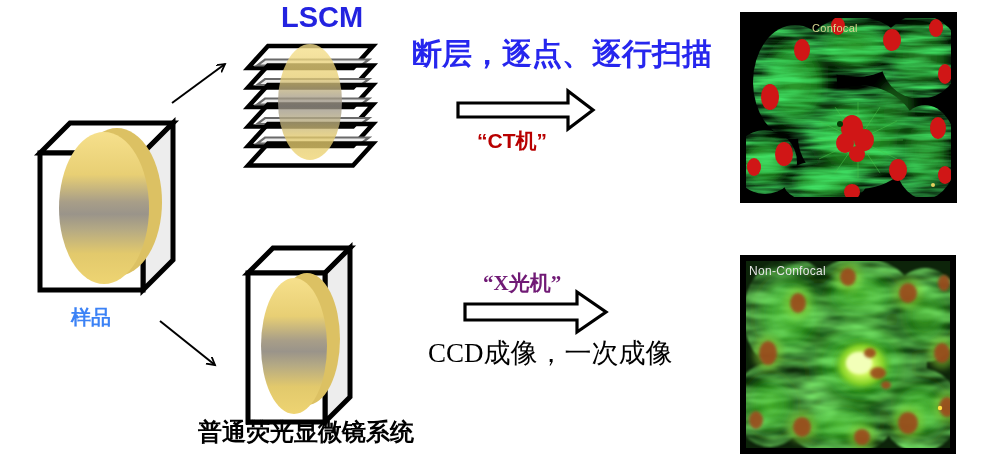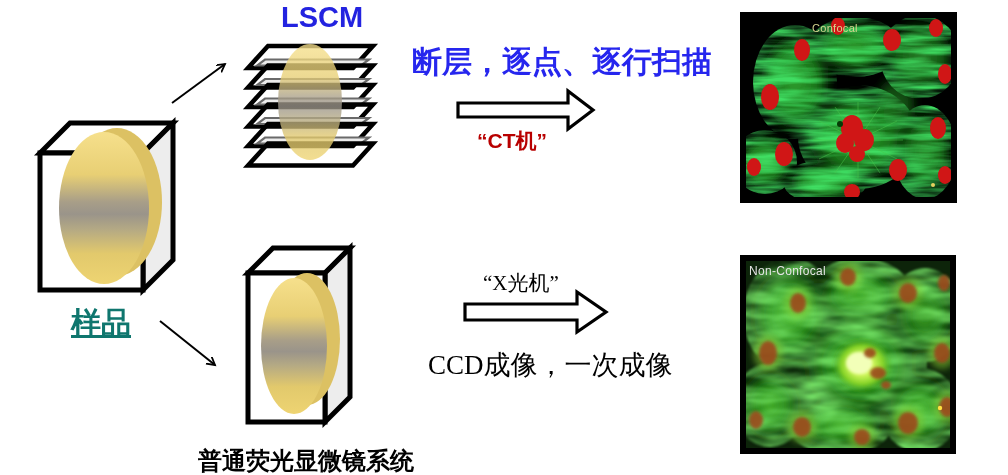--- a/index.html
+++ b/index.html
@@ -1,29 +1,29 @@
 <!DOCTYPE html>
 <html><head>
 <meta charset="utf-8">
 <style>
   html,body{margin:0;padding:0;background:#fff;}
   .canvas{position:relative;width:1008px;height:475px;background:#ffffff;overflow:hidden;
           font-family:"Liberation Sans","DejaVu Sans",sans-serif;}
   .diagram-svg{position:absolute;left:0;top:0;}
   .label{position:absolute;white-space:nowrap;line-height:1.05;}
   .lscm-title{left:281px;top:2px;font-size:29px;font-weight:bold;color:#2323e0;}
-  .scan-desc{left:412px;top:38px;font-size:30px;font-weight:bold;color:#2626ee;margin-top:8px;}
+  .scan-desc{left:412px;top:38px;font-size:30px;font-weight:bold;color:#2626ee;}
   .ct-label{left:477px;top:130px;font-size:21px;font-weight:bold;color:#b80000;
             font-family:Liberation Sans, sans-serif;}
-  .xray-label{left:483px;top:272px;font-size:21px;font-weight:normal;color:#000000;
+  .xray-label{left:483px;top:272px;font-size:21px;font-weight:bold;color:#701a75;
             font-family:"Liberation Serif","DejaVu Serif",serif;}
   .ccd-desc{left:428px;top:339px;font-size:27px;color:#000;
-            font-family:"Liberation Serif","DejaVu Serif",serif;margin-top:12px;}
-  .sample-label{left:71px;top:307px;font-size:30px;font-weight:bold;color:#0f766e;text-decoration:underline;}
-  .microscope-label{left:198px;top:448px;font-size:24px;font-weight:bold;color:#000;}
+            font-family:"Liberation Serif","DejaVu Serif",serif;}
+  .sample-label{left:71px;top:307px;font-size:20px;font-weight:bold;color:#3b82f6;}
+  .microscope-label{left:198px;top:419px;font-size:24px;font-weight:bold;color:#000;}
   .micrograph{position:absolute;background:#000;}
   .micrograph svg{display:block;}
   .confocal-panel{left:740px;top:12px;width:217px;height:191px;}
   .nonconfocal-panel{left:740px;top:255px;width:216px;height:199px;}
   .micro-label{position:absolute;font-size:11px;letter-spacing:.3px;}
   .confocal-panel .micro-label{left:27px;top:10px;color:#d6d690;margin-left:45px;}
   .nonconfocal-panel .micro-label{left:9px;top:9px;color:#e5e5e5;font-size:12px;}
 </style>
 </head>
 <body>

